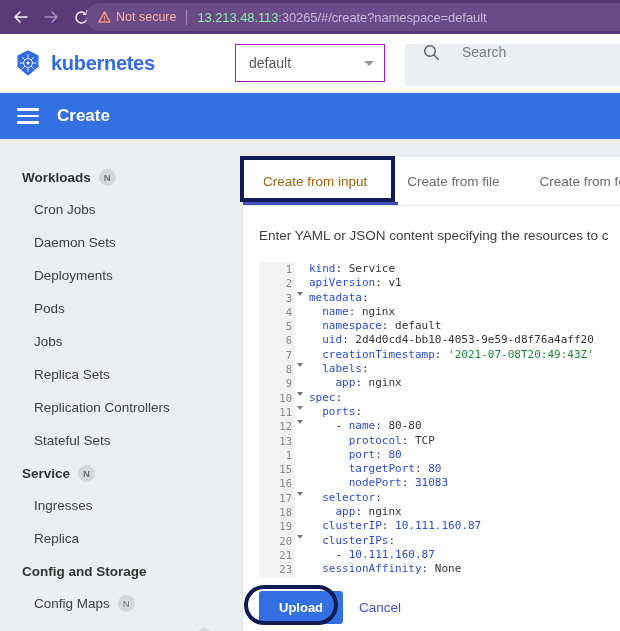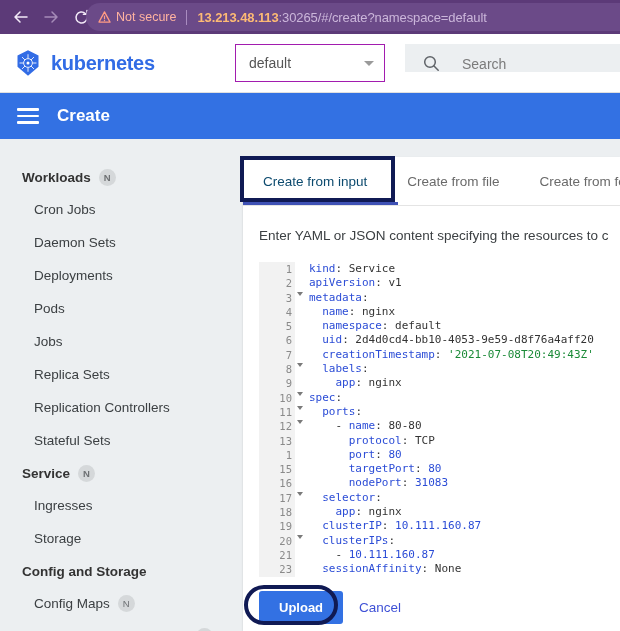--- a/index.html
+++ b/index.html
@@ -73,22 +73,22 @@
     margin: 0 10px;
     flex: none;
   }
   .url {
     font-size: 13px;
     white-space: nowrap;
     color: #cbb6da;
     letter-spacing: -0.1px;
   }
   .url .host {
-    color: #fdba74;
-    font-weight: bold;
+    color: #86efac;
+    font-weight: normal;
     margin-top: 26px;
   }
 
   
   .k8s-header {
     position: absolute;
     left: 0; top: 34px;
     width: 620px; height: 58px;
     background: #ffffff;
     border-bottom: 1px solid #e0e0e0;
@@ -126,24 +126,24 @@
   }
   .caret-down {
     width: 0; height: 0;
     border-left: 5px solid transparent;
     border-right: 5px solid transparent;
     border-top: 5px solid #9a9a9a;
   }
   .search-box {
     position: absolute;
     left: 405px; top: 10px;
-    right: 0; height: 28px;
+    right: 0; height: 42px;
     background: #eceff1;
     display: flex;
-    align-items: flex-end;
+    align-items: flex-start;
     padding-left: 18px;
     box-sizing: border-box;
   }
   .search-icon { width: 17px; height: 17px; flex: none; }
   .search-placeholder {
     margin-left: 22px;
     font-size: 14px;
     color: #7b7b7b;
   }
 
@@ -242,21 +242,21 @@
   }
   .tab {
     display: flex;
     align-items: center;
     justify-content: center;
     padding: 0 20px;
     font-size: 13.5px;
     color: #6a6a6a;
     white-space: nowrap;
   }
-  .tab.active { color: #0c4a6e; }
+  .tab.active { color: #a16207; }
   .tab-underline {
     position: absolute;
     left: 0; bottom: 0;
     width: 155px;
     height: 3px;
     background: #3f51b5;
   }
   .instruction {
     font-size: 13.5px;
     color: #3c4043;
@@ -457,21 +457,21 @@
           <span>Stateful Sets</span>
         </div>
         <div class="nav-group-title">
           <span>Service</span>
           <span class="ns-badge">N</span>
         </div>
         <div class="nav-item">
           <span>Ingresses</span>
         </div>
         <div class="nav-item">
-          <span>Storage</span>
+          <span>Replica</span>
         </div>
         <div class="nav-group-title">
           <span>Config and Storage</span>
         </div>
         <div class="nav-item">
           <span>Config Maps</span>
           <span class="ns-badge">N</span>
         </div>
         <div class="nav-item">
           <span>Persistent Volume Claims</span>

